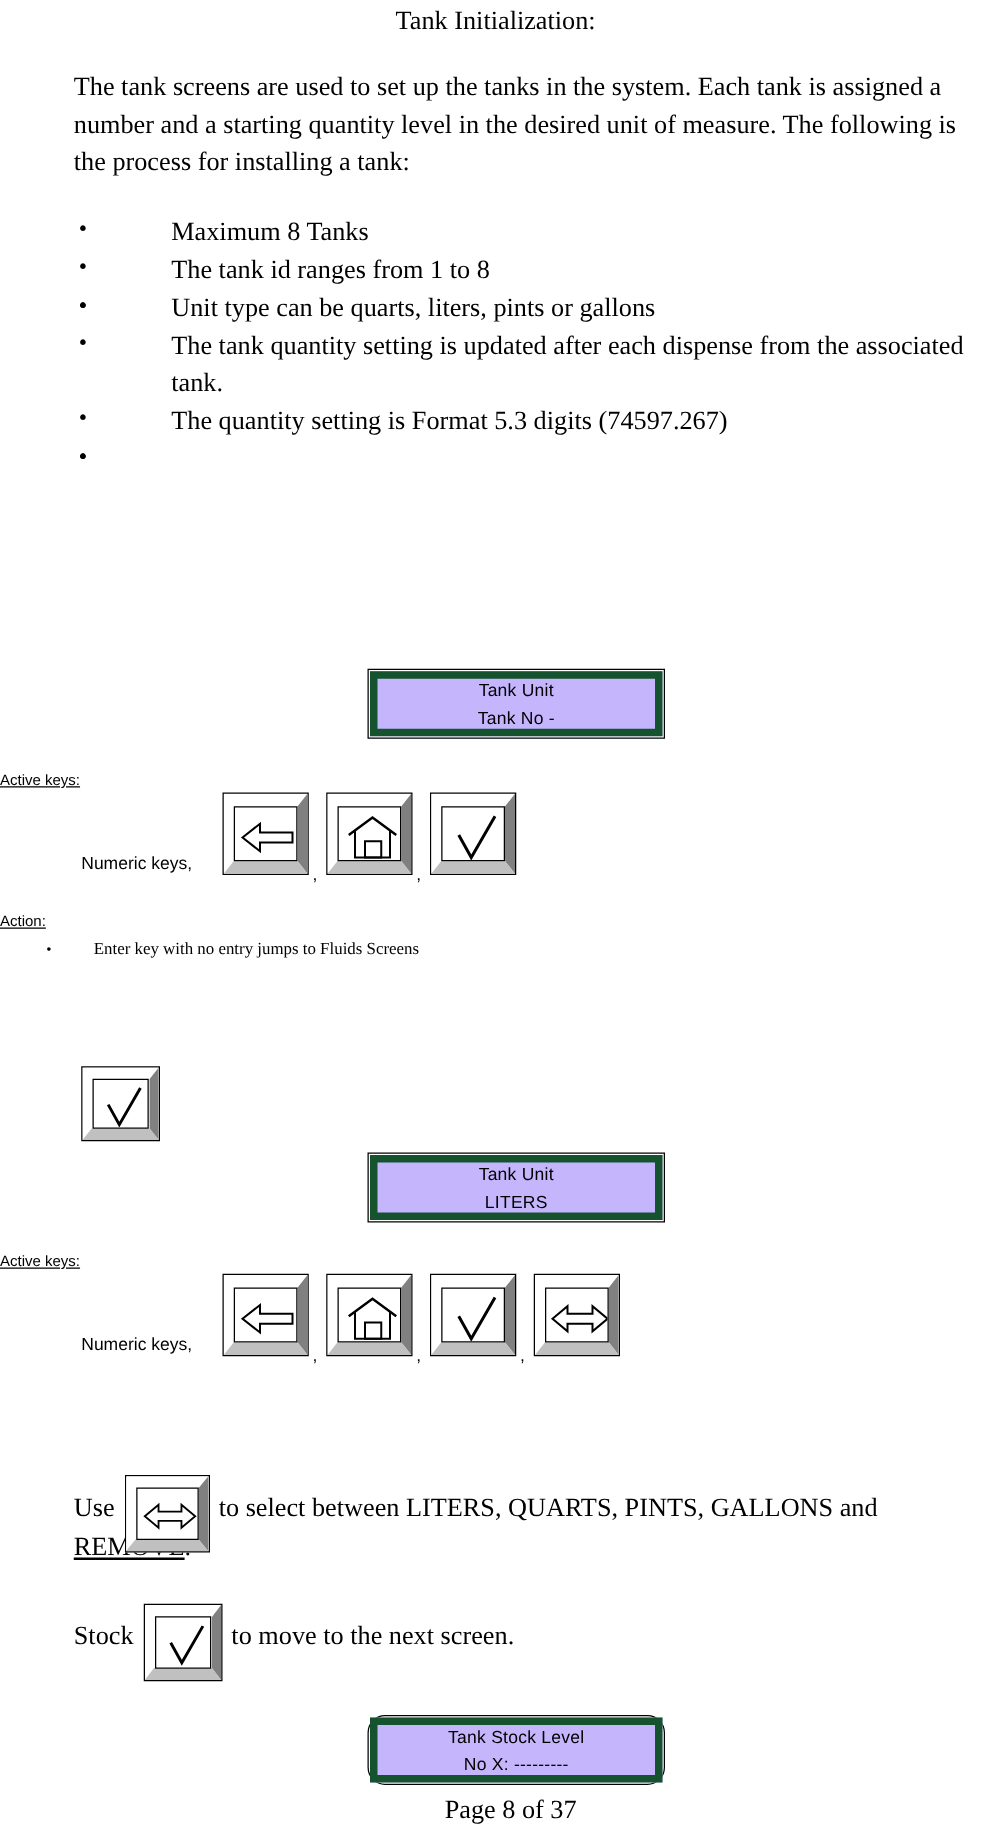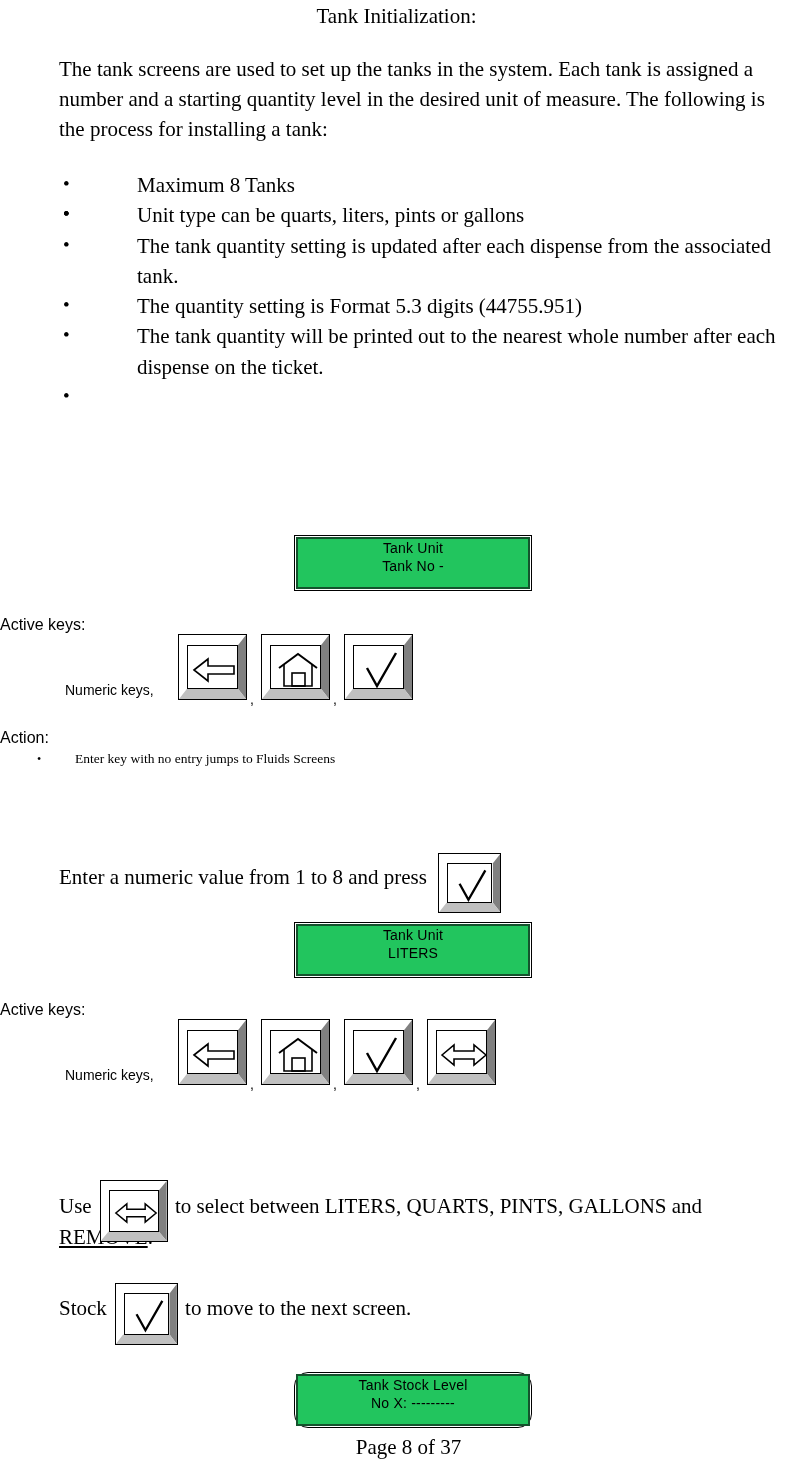--- a/index.html
+++ b/index.html
@@ -64,45 +64,46 @@
     width: 238px;
     height: 56px;
     border: 1px solid #000;
     background: #ffffff;
     padding: 1px;
   }
   .lcd .band {
     box-sizing: border-box;
     width: 100%;
     height: 100%;
-    border: 2px solid #14532d;
-    background: #22c55e;
+    border: 6px solid #14532d;
+    background: #c4b5fd;
     display: flex;
     flex-direction: column;
     align-items: center;
-    justify-content: flex-start;
+    justify-content: space-between;
   }
   .lcd .line {
     font-family: "Liberation Sans", "DejaVu Sans", sans-serif;
     font-size: 14px;
     line-height: 18px;
     letter-spacing: 0.2px;
     white-space: pre;
   }
 
   #lcd-1 { left: 294px; top: 535px; }
   #lcd-2 { left: 294px; top: 922px; }
   #lcd-3 { left: 294px; top: 1372px; border-radius: 14px; }
 
   
   .section-head {
     position: absolute;
     font-family: "Liberation Sans", "DejaVu Sans", sans-serif;
-    font-size: 16px;
+    font-size: 12px;
     line-height: 17px;
+    text-decoration: underline;
     white-space: nowrap;
   }
   #active-keys-1 { left: 0px; top: 616px; }
   #action-head   { left: 0px; top: 729px; }
   #active-keys-2 { left: 0px; top: 1001px; }
 
   
   .key {
     display: inline-block;
     position: relative;
@@ -208,39 +209,39 @@
 
 <div id="intro" class="serif">The tank screens are used to set up the tanks in the system.  Each tank is assigned a number and a starting quantity level in the desired unit of measure.  The following is the process for installing a tank:</div>
 
 <div id="feature-list" class="serif">
   <div class="li">
     <span class="bullet">•</span>
     <span>Maximum 8 Tanks</span>
   </div>
   <div class="li">
     <span class="bullet">•</span>
+    <span>The tank id ranges from 1 to 8</span>
   </div>
   <div class="li">
     <span class="bullet">•</span>
   </div>
   <div class="li">
     <span class="bullet">•</span>
     <span>Unit type can be quarts, liters, pints or gallons</span>
   </div>
   <div class="li">
     <span class="bullet">•</span>
     <span>The tank quantity setting is updated after each dispense from the associated tank.</span>
   </div>
   <div class="li">
     <span class="bullet">•</span>
-    <span>The quantity setting is Format 5.3 digits (44755.951)</span>
-  </div>
-  <div class="li">
-    <span class="bullet">•</span>
-    <span>The tank quantity will be printed out to the nearest whole number after each dispense on the ticket.</span>
+    <span>The quantity setting is Format 5.3 digits (74597.267)</span>
+  </div>
+  <div class="li">
+    <span class="bullet">•</span>
   </div>
   <div class="li">
     <span class="bullet">•</span>
   </div>
 </div>
 
 <div id="lcd-1" class="lcd">
   <div class="band">
     <div class="line">Tank Unit</div>
     <div class="line">Tank No -</div>
@@ -301,21 +302,20 @@
   </span>
 </div>
 
 <div id="action-head" class="section-head">Action:</div>
 
 <div id="action-bullet">
   <span class="bullet">•</span><span>Enter key with no entry jumps to Fluids Screens</span>
 </div>
 
 <div id="enter-numeric" class="para-serif serif">
-  <span>Enter a numeric value from 1 to 8 and press</span>
   <span class="key" style="position:relative;display:inline-block;width:63px;height:60px;top:20px;margin-left:6px;">
     <span class="bev">
       <i class="top" style="clip-path: polygon(0 0, 100% 0, 88% 16%, 12% 16%);"></i>
       <i class="left" style="clip-path: polygon(0 0, 12% 16%, 12% 84%, 0 100%);"></i>
       <i class="right" style="clip-path: polygon(100% 0, 100% 100%, 88% 84%, 88% 16%);"></i>
       <i class="bottom" style="clip-path: polygon(0 100%, 12% 84%, 88% 84%, 100% 100%);"></i>
     </span>
     <span class="face" style="left:8px;top:9px;right:8px;bottom:9px;">
       <svg width="48" height="43" viewBox="0 0 54 48" style="left:0;top:0;">
         <path d="M13,22 L23,40 L42,7" fill="none" stroke="#000000" stroke-width="2.6" stroke-linecap="butt" stroke-linejoin="miter"></path>

